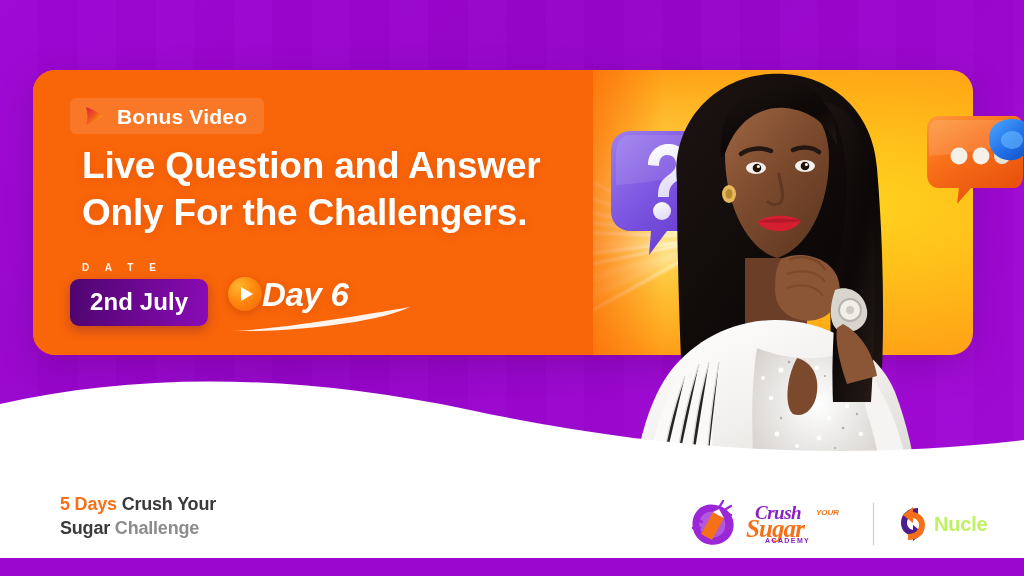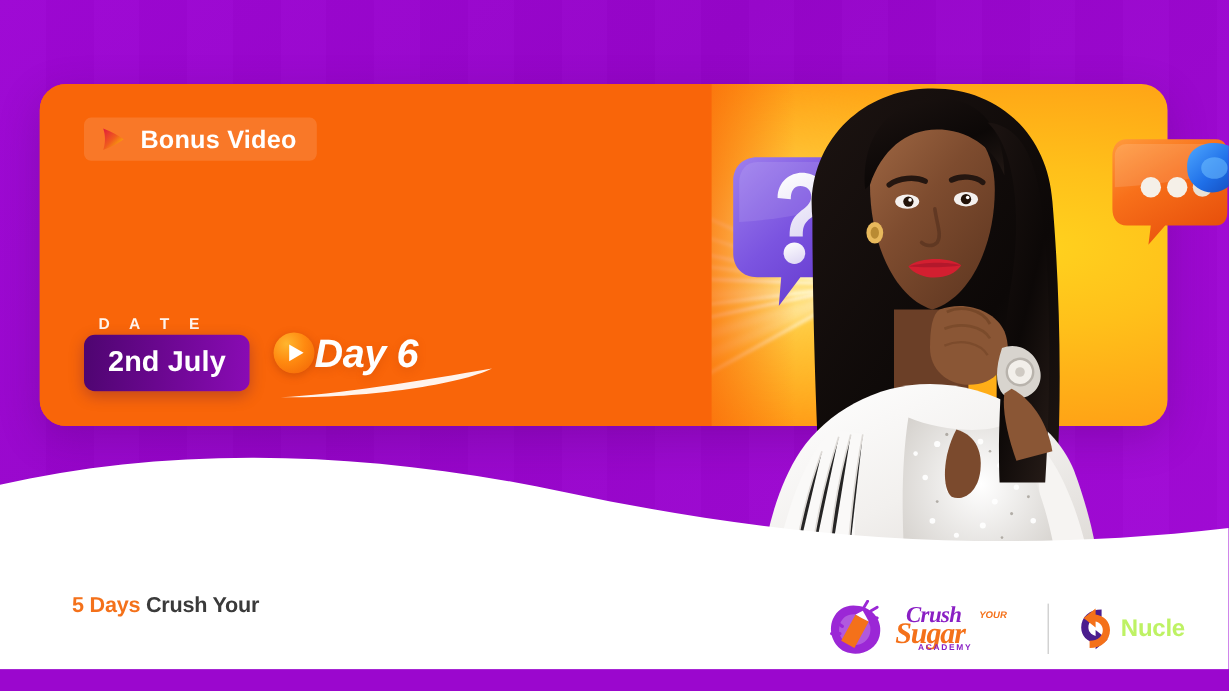--- a/index.html
+++ b/index.html
@@ -87,21 +87,21 @@
     position:absolute; left:82px; top:143px; width:560px;
     color:#FFFFFF; font-size:37px; font-weight:700;
     line-height:1.26; letter-spacing:-.2px;
     text-shadow:0 2px 10px rgba(150,40,0,.18);
   }
   .headline .l2 { display:block; }
 
   
   .date-label {
     position:absolute; left:82px; top:262px;
-    color:rgba(255,255,255,.93); font-size:13px; font-weight:700;
+    color:rgba(255,255,255,.93); font-size:10px; font-weight:700;
     letter-spacing:6.5px;
   }
   .date-badge {
     position:absolute; left:70px; top:279px;
     padding:11px 20px 12px;
     border-radius:9px;
     background:linear-gradient(95deg,#4E0570 0%,#6A078F 45%,#8A0BB5 100%);
     box-shadow:0 4px 12px rgba(60,0,80,.3);
   }
   .date-badge span {
@@ -209,20 +209,24 @@
             <stop offset="48%" stop-color="#F05A1E"></stop>
             <stop offset="100%" stop-color="#FFD400"></stop>
           </linearGradient>
         </defs>
         <path d="M3 2 C10 4.5 16 8 20 11 C16 14 10 17.5 3 20 C5 14.5 5 7.5 3 2 Z" fill="url(#ptg)"></path>
       </svg>
     </span>
     <span class="bonus-label">Bonus Video</span>
   </div>
 
+  <div class="headline">
+    <span>Live Question and Answer</span>
+    <span class="l2">Only For the Challengers.</span>
+  </div>
 
   <div class="date-label">D A T E</div>
   <div class="date-badge">
     <span>2nd July</span>
   </div>
 
   <div class="day-row">
     <span class="day-play"></span>
     <span class="day-text">Day 6</span>
   </div>
@@ -391,20 +395,23 @@
   </svg>
 
   <svg class="wave" viewBox="0 0 1024 190" preserveAspectRatio="none">
     <path d="M0 36 C140 4 300 6 470 42 C640 78 820 96 1024 72 L1024 190 L0 190 Z" fill="#FFFFFF"></path>
   </svg>
 
   <div class="footer-title">
     <div>
       <span class="ft-days">5 Days</span><span class="ft-dark"> Crush Your</span>
     </div>
+    <div>
+      <span class="ft-dark">Sugar </span><span class="ft-gray">Challenge</span>
+    </div>
   </div>
 
   <div class="logos">
 
     <div class="logo-csa">
       <svg width="52" height="48" viewBox="0 0 52 48">
         <path d="M8 16 C4 26 8 38 18 43 C30 48 44 42 47 30 C50 18 42 7 30 5 C20 3 12 7 8 16 Z" fill="#9B27D6"></path>
         <path d="M14 20 C12 26 14 33 20 36 C28 40 37 36 39 28 C41 20 36 13 28 12 C21 11 16 14 14 20 Z" fill="#F4F0F8" opacity=".25"></path>
         <path d="M15 34 L27 12 L38 18 L26 40 Z" fill="#F4711A"></path>
         <path d="M27 12 L33 9 L38 18 L32 15 Z" fill="#FFFFFF"></path>

